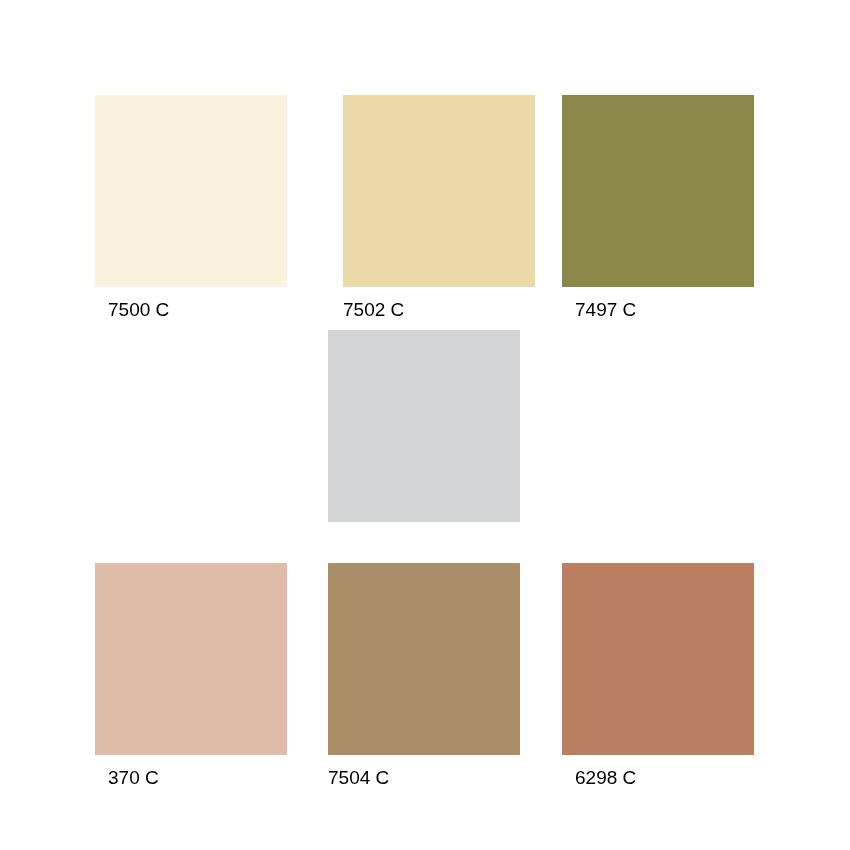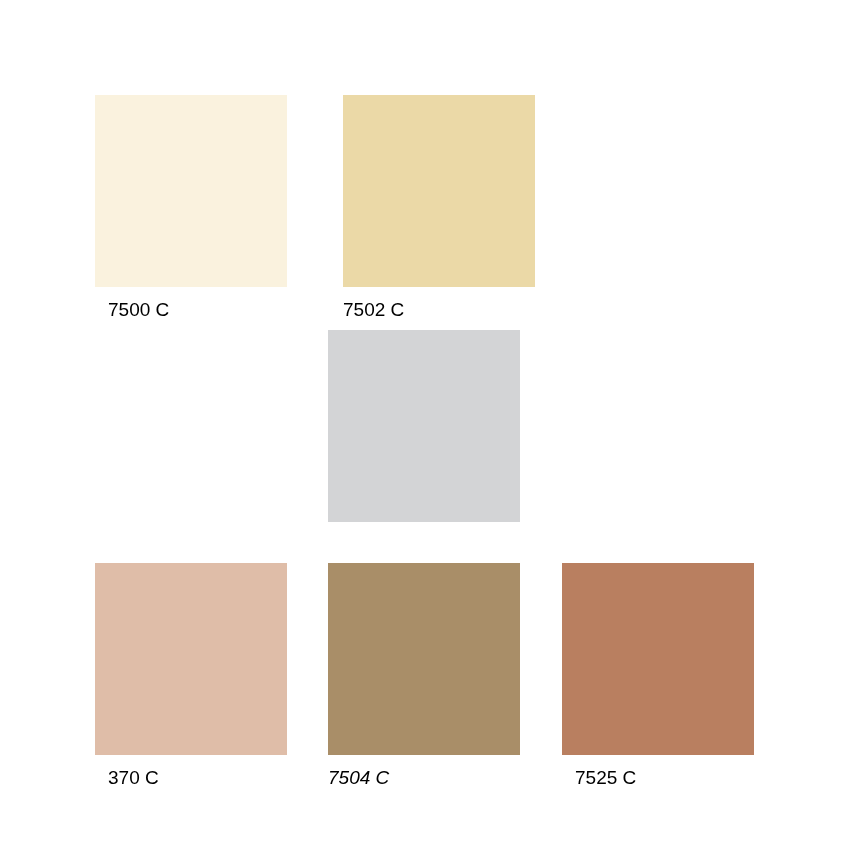--- a/index.html
+++ b/index.html
@@ -42,51 +42,55 @@
     padding-left: 13px;
   }
   
   #cell-0 { left: 95px;  top: 95px; }
   #cell-1 { left: 328px; top: 95px; padding-left: 15px; }
   #cell-2 { left: 562px; top: 95px; }
   
   #cell-3 { left: 328px; top: 330px; }
   
   #cell-4 { left: 95px;  top: 563px; }
-  #cell-5 { left: 328px; top: 563px; font-style: italic; }
+  #cell-5 { left: 328px; top: 563px; }
   #cell-6 { left: 562px; top: 563px; }
 </style>
 </head>
 <body style="background-color: rgb(255, 255, 255);">
 
 <div id="palette-board">
 
   <div class="swatch-cell indent-label" id="cell-0">
     <span class="swatch-chip" id="chip-0" style="background-color: rgb(250, 242, 222);"></span>
     <span class="swatch-label">7500 C</span>
   </div>
 
   <div class="swatch-cell" id="cell-1">
     <span class="swatch-chip" id="chip-1" style="background-color: rgb(235, 217, 167);"></span>
     <span class="swatch-label">7502 C</span>
   </div>
 
+  <div class="swatch-cell indent-label" id="cell-2">
+    <span class="swatch-chip" id="chip-2" style="background-color: rgb(139, 135, 73);"></span>
+    <span class="swatch-label">7497 C</span>
+  </div>
 
   <div class="swatch-cell" id="cell-3">
     <span class="swatch-chip" id="chip-3" style="background-color: rgb(211, 212, 214);"></span>
   </div>
 
   <div class="swatch-cell indent-label" id="cell-4">
     <span class="swatch-chip" id="chip-4" style="background-color: rgb(223, 189, 168);"></span>
     <span class="swatch-label">370 C</span>
   </div>
 
   <div class="swatch-cell" id="cell-5">
     <span class="swatch-chip" id="chip-5" style="background-color: rgb(169, 142, 104);"></span>
     <span class="swatch-label">7504 C</span>
   </div>
 
   <div class="swatch-cell indent-label" id="cell-6">
     <span class="swatch-chip" id="chip-6" style="background-color: rgb(185, 127, 96);"></span>
-    <span class="swatch-label">7525 C</span>
+    <span class="swatch-label">6298 C</span>
   </div>
 
 </div>
 
 </body></html>

